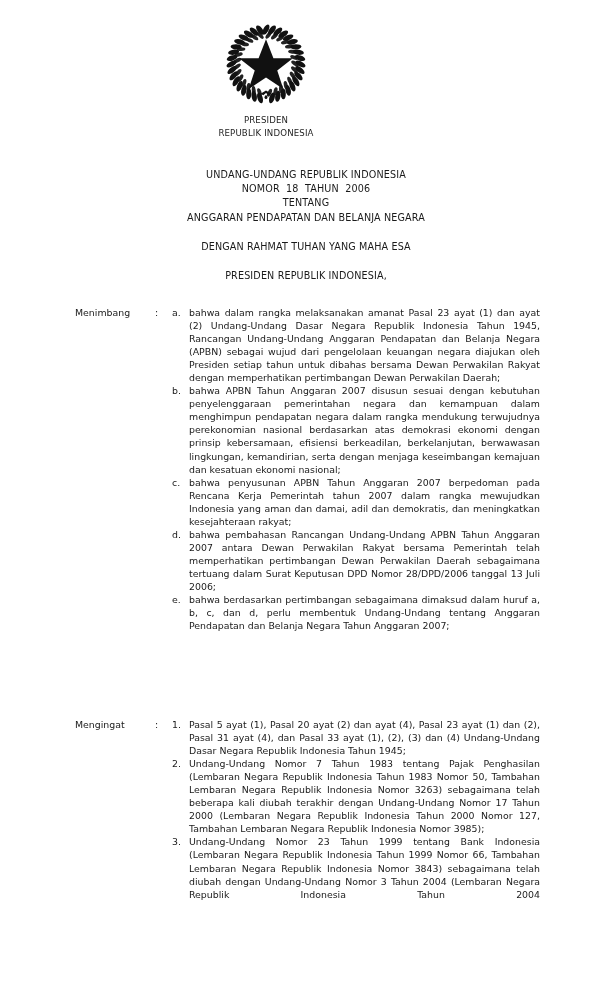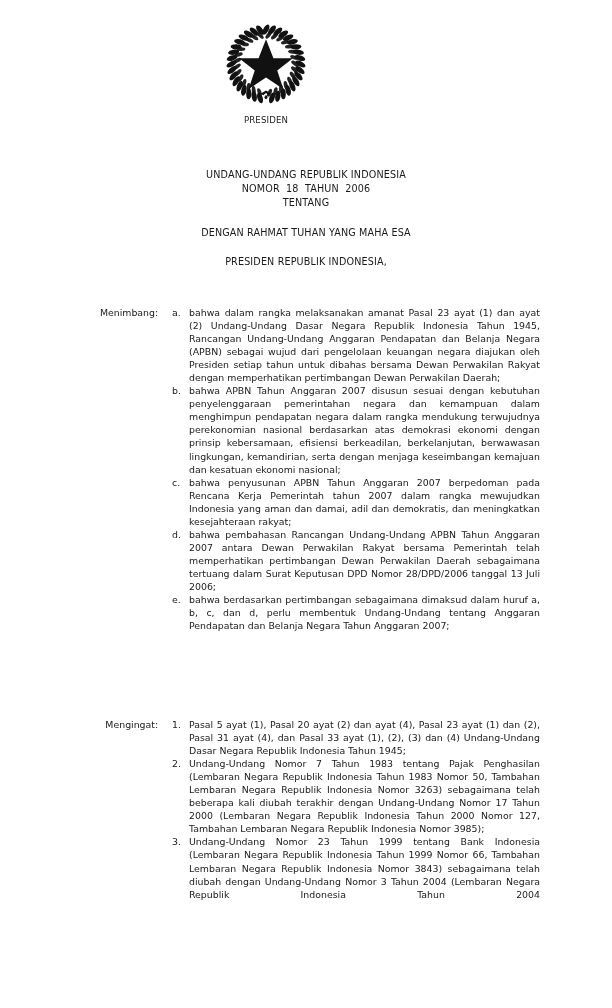--- a/index.html
+++ b/index.html
@@ -76,21 +76,20 @@
   #section-mengingat { top: 718px; }
 
   .sec-row {
     display: flex;
     align-items: flex-start;
   }
   .sec-label {
     width: 80px;
     flex: 0 0 80px;
     white-space: nowrap;
-    text-align: right;
   }
   .sec-colon {
     width: 17px;
     flex: 0 0 17px;
   }
   .sec-items {
     flex: 1 1 auto;
     min-width: 0;
   }
 
@@ -339,27 +338,29 @@
                  L 70.6 79.8
                  L 50 66.2
                  L 29.4 79.8
                  L 36.6 57.6
                  L 18.0 43.1
                  L 41.15 43.1 Z"></path>
       </g>
     </svg>
     <div class="emblem-caption">
       <div>PRESIDEN</div>
+      <div>REPUBLIK INDONESIA</div>
     </div>
   </div>
 
   <div class="title-block">
     <div class="tline">UNDANG-UNDANG REPUBLIK INDONESIA</div>
     <div class="tline">NOMOR  18  TAHUN  2006</div>
     <div class="tline">TENTANG</div>
+    <div class="tline">ANGGARAN PENDAPATAN DAN BELANJA NEGARA</div>
     <div class="title-gap-1"></div>
     <div class="tline">DENGAN RAHMAT TUHAN YANG MAHA ESA</div>
     <div class="title-gap-2"></div>
     <div class="tline">PRESIDEN REPUBLIK INDONESIA,</div>
   </div>
 
   <div class="section" id="section-menimbang">
     <div class="sec-row">
       <div class="sec-label">Menimbang</div>
       <div class="sec-colon">:</div>

